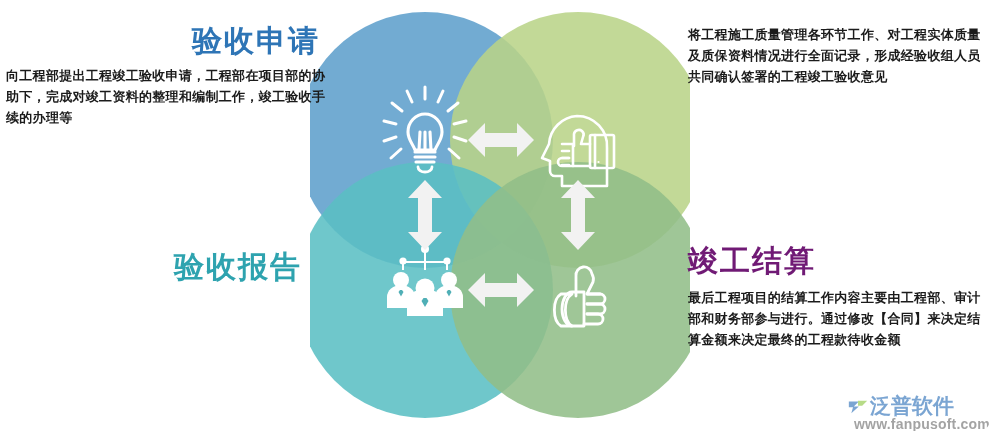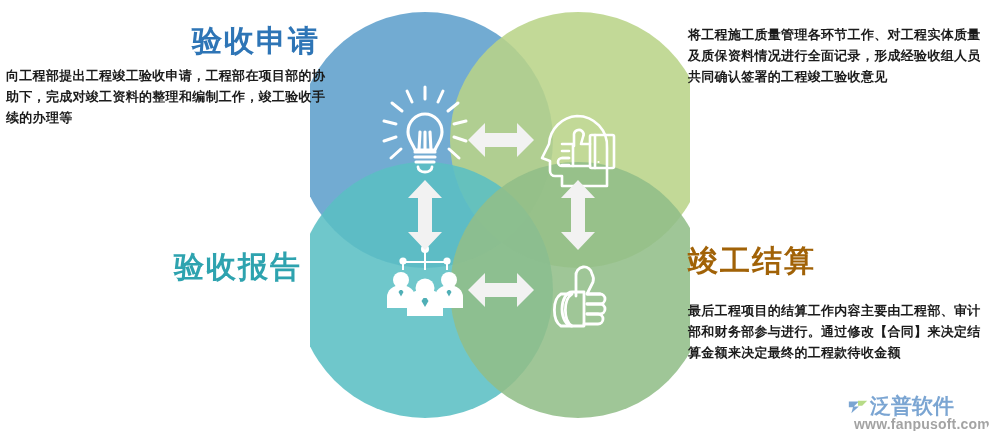--- a/index.html
+++ b/index.html
@@ -87,23 +87,23 @@
     margin-bottom: 6px;
   }
 
   
   #block-completion-settlement {
     left: 688px;
     top: 244px;
     width: 300px;
   }
   #block-completion-settlement .title {
-    color: #a16207;
+    color: #701a75;
     text-align: left;
-    margin-bottom: 21px;
+    margin-bottom: 8px;
   }
 
   
   #watermark {
     position: absolute;
     left: 848px;
     top: 396px;
     width: 140px;
     height: 34px;
     pointer-events: none;

